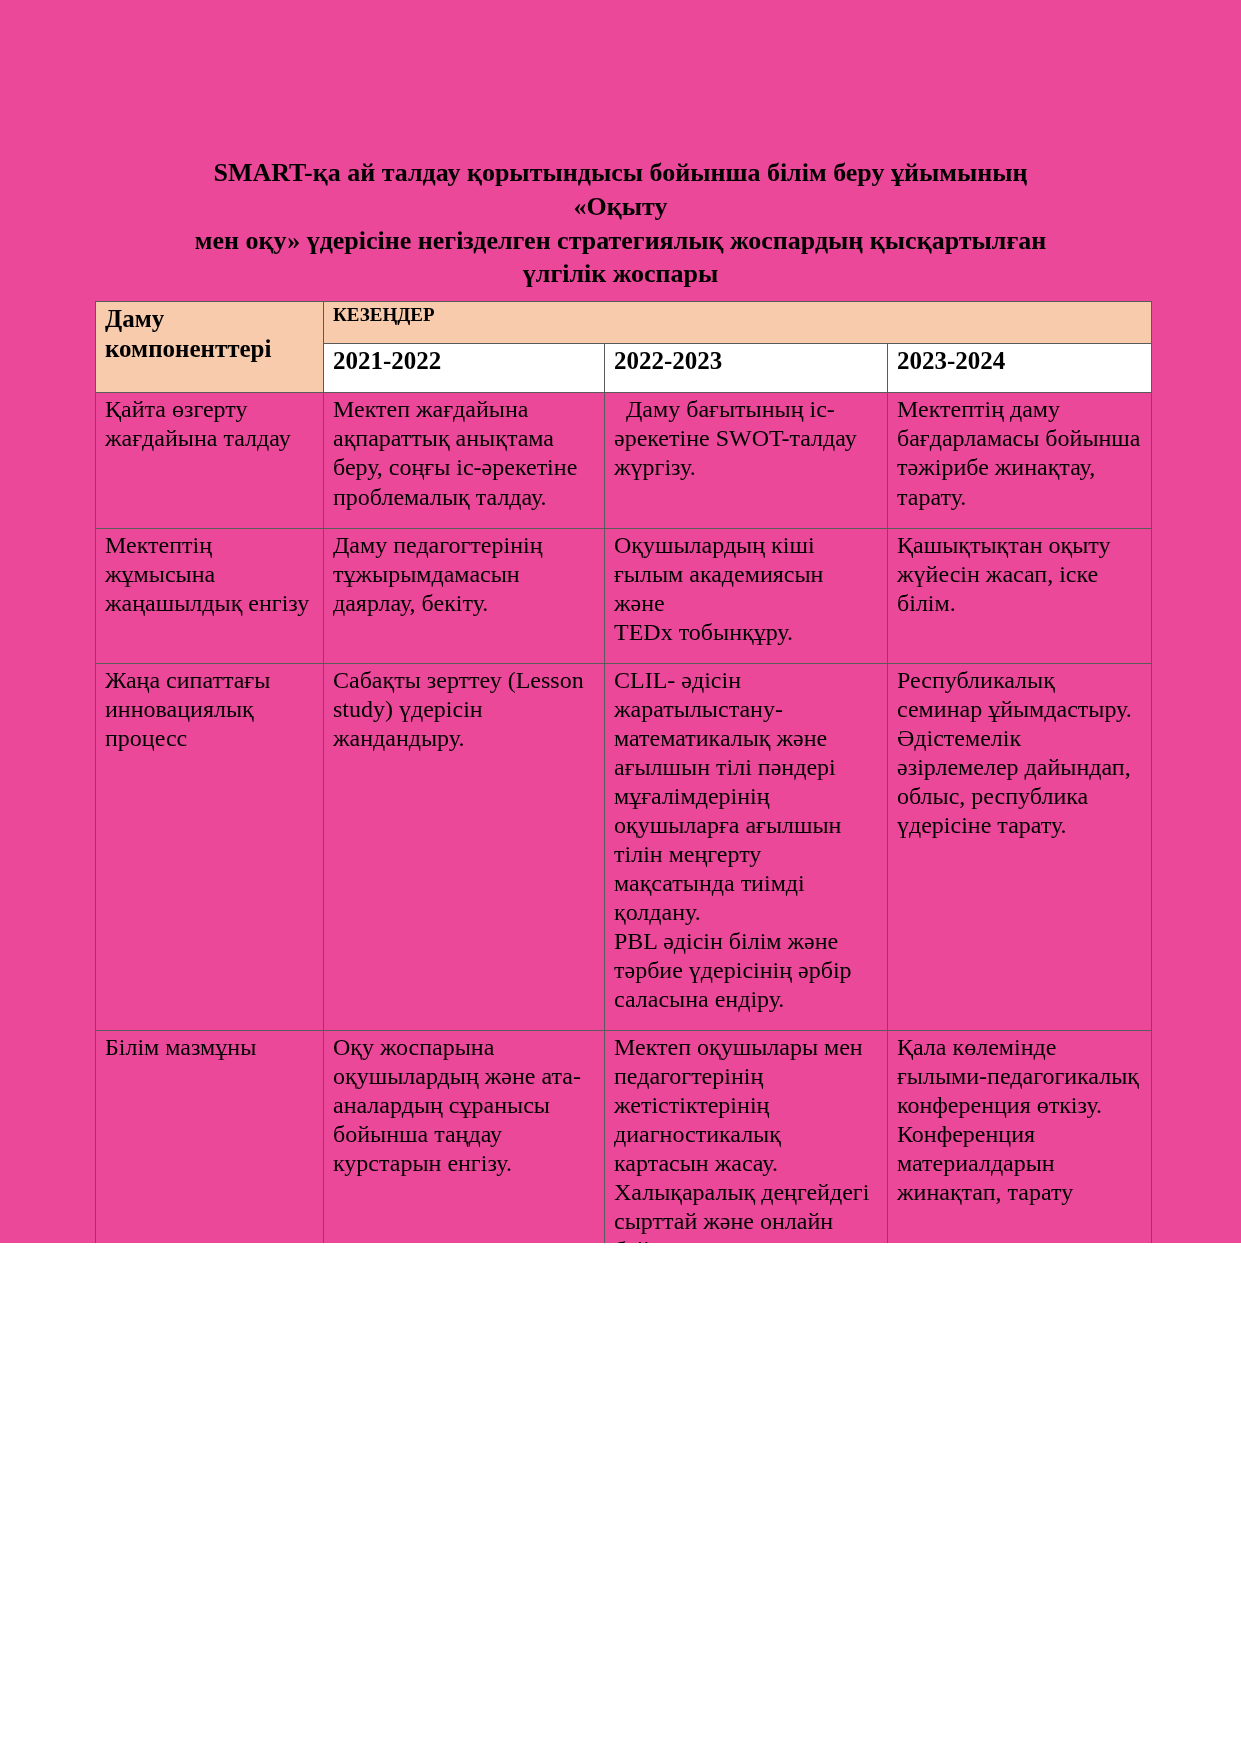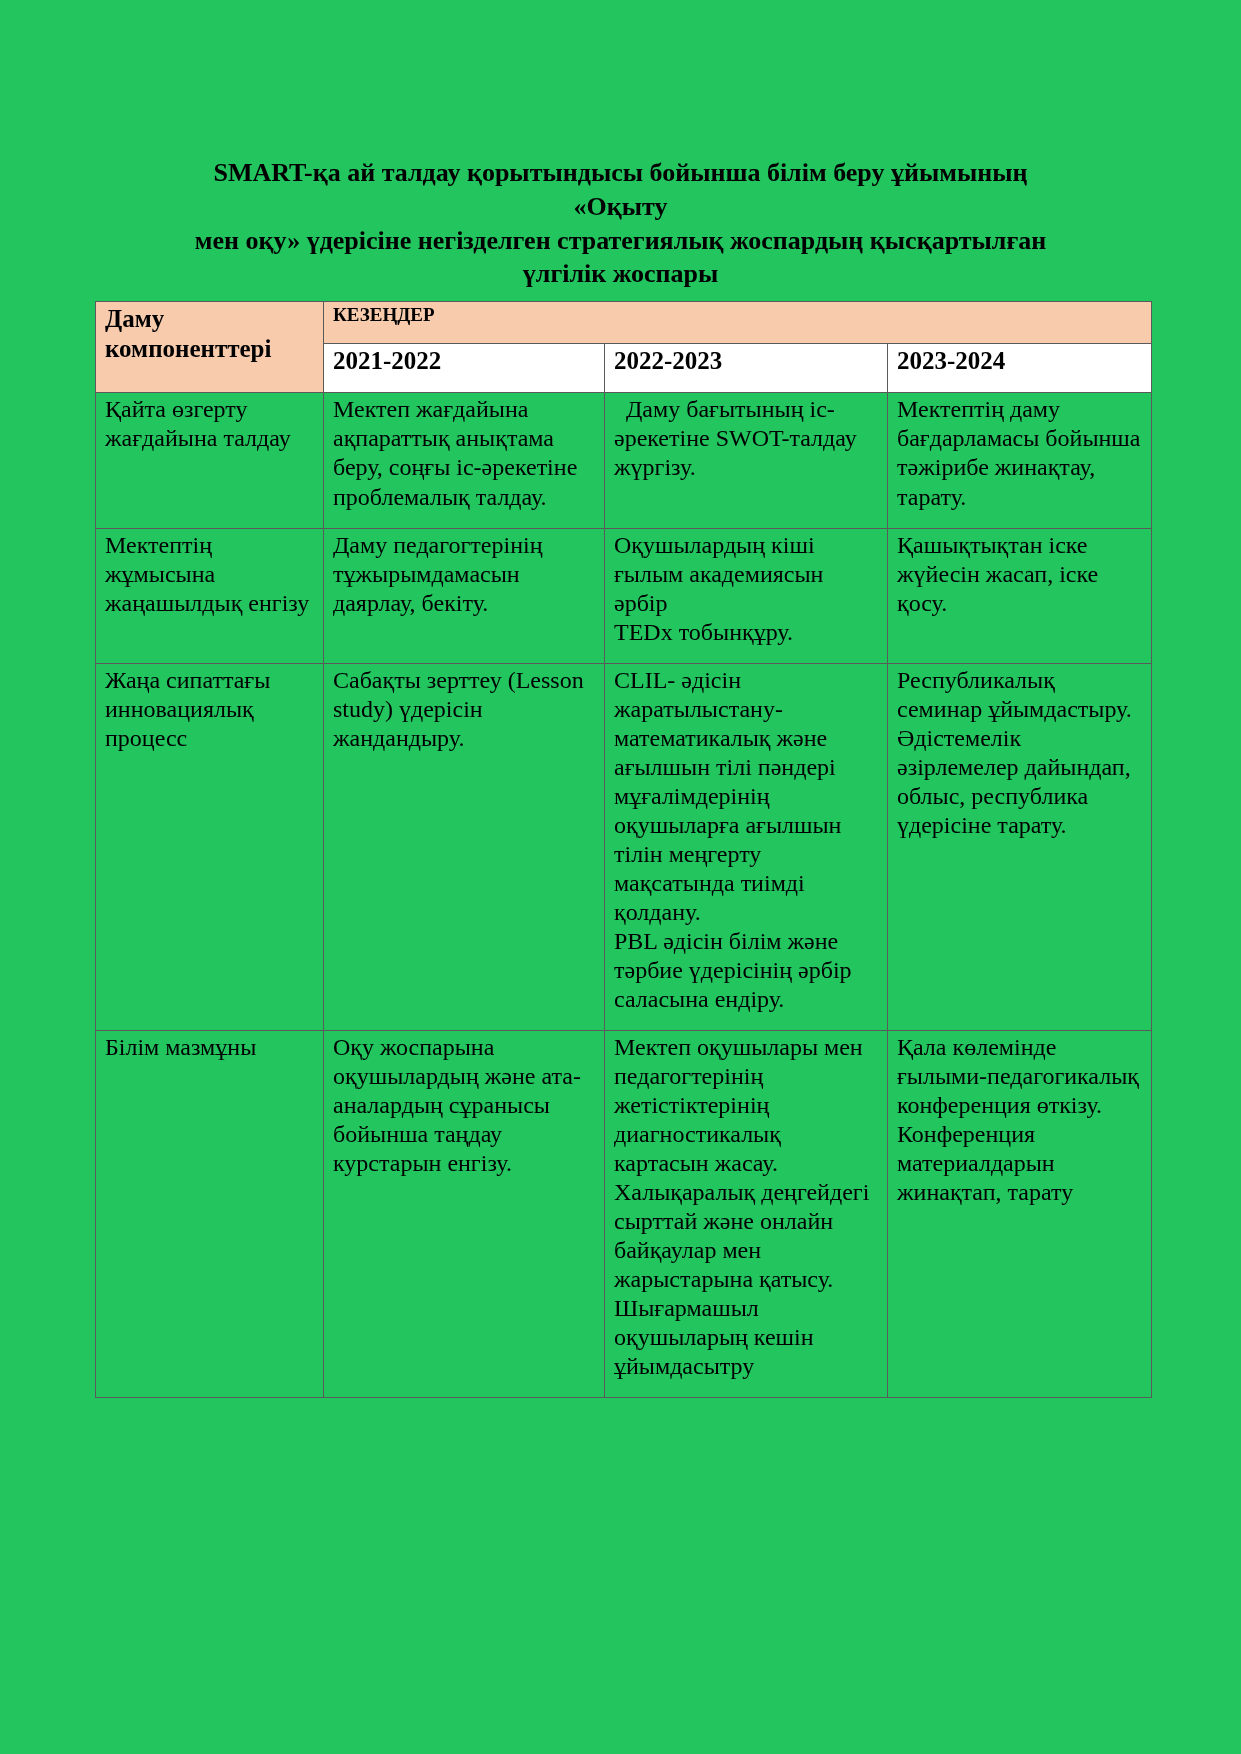--- a/index.html
+++ b/index.html
@@ -6,22 +6,22 @@
   html, body { background: #ffffff; }
   body {
     width: 1241px;
     height: 1754px;
     position: relative;
     font-family: "Liberation Serif", "DejaVu Serif", serif;
     color: #000000;
   }
   .page {
     width: 1241px;
-    height: 1754px;
-    background: #22c55e;
+    height: 1243px;
+    background: #ec4899;
     overflow: hidden;
   }
   .doc-title {
     margin: 156px auto 10px auto;
     width: 860px;
     text-align: center;
     font-weight: bold;
     font-size: 26px;
     line-height: 1.3;
     white-space: pre-line;
@@ -104,23 +104,23 @@
     <tbody>
       <tr>
         <td class="body-cell">Қайта өзгерту жағдайына талдау</td>
         <td class="body-cell">Мектеп жағдайына ақпараттық анықтама беру, соңғы іс-әрекетіне проблемалық талдау.</td>
         <td class="body-cell">&nbsp;&nbsp;Даму бағытының іс-әрекетіне SWOT-талдау жүргізу.</td>
         <td class="body-cell">Мектептің даму бағдарламасы бойынша тәжірибе жинақтау, тарату.</td>
       </tr>
       <tr>
         <td class="body-cell">Мектептің жұмысына жаңашылдық енгізу</td>
         <td class="body-cell">Даму педагогтерінің тұжырымдамасын даярлау, бекіту.</td>
-        <td class="body-cell">Оқушылардың кіші ғылым академиясын әрбір
+        <td class="body-cell">Оқушылардың кіші ғылым академиясын және
 TEDx тобынқұру.</td>
-        <td class="body-cell">Қашықтықтан іске жүйесін жасап, іске қосу.</td>
+        <td class="body-cell">Қашықтықтан оқыту жүйесін жасап, іске білім.</td>
       </tr>
       <tr>
         <td class="body-cell">Жаңа сипаттағы инновациялық процесс</td>
         <td class="body-cell">Сабақты зерттеу (Lesson study) үдерісін жандандыру.</td>
         <td class="body-cell">CLIL- әдісін жаратылыстану-математикалық және ағылшын тілі пәндері мұғалімдерінің оқушыларға ағылшын тілін меңгерту мақсатында тиімді қолдану.
 PBL әдісін білім және тәрбие үдерісінің әрбір саласына ендіру.</td>
         <td class="body-cell">Республикалық семинар ұйымдастыру.
 Әдістемелік әзірлемелер дайындап, облыс, республика үдерісіне тарату.</td>
       </tr>
       <tr>

